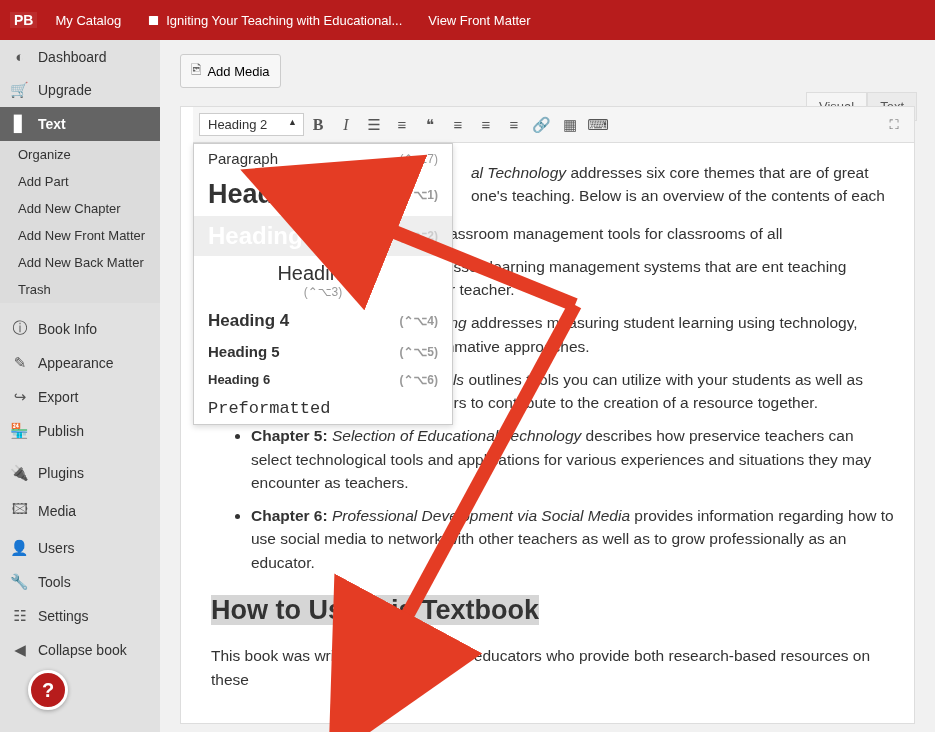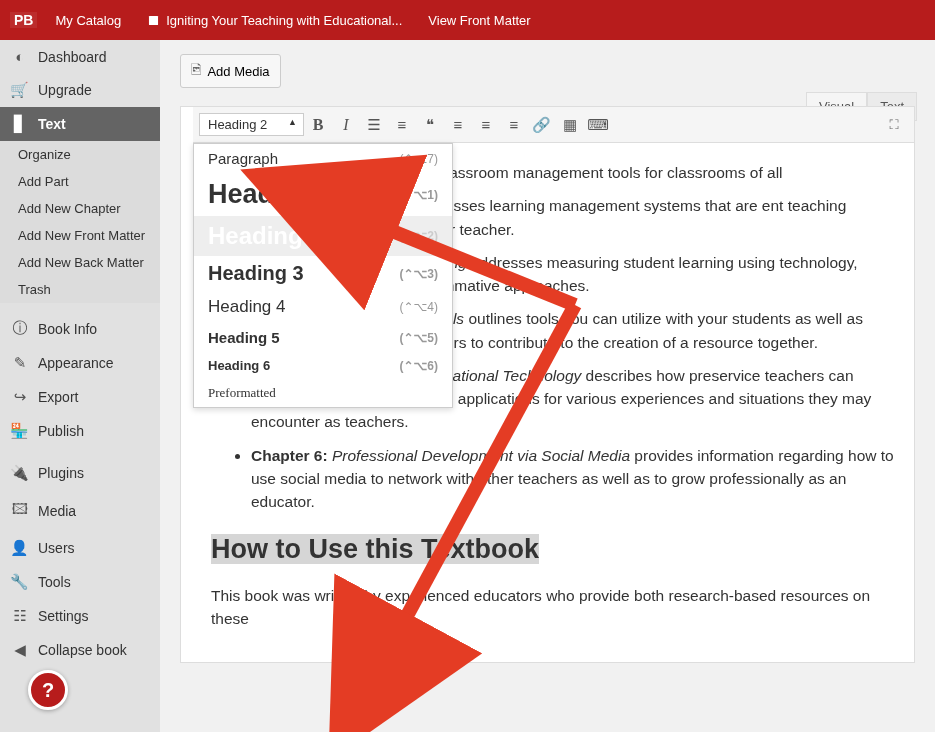--- a/index.html
+++ b/index.html
@@ -37,25 +37,25 @@
 .tbtn.italic-i { font-style: italic; font-family: Georgia, serif; font-size: 16px; }
 .fullscreen-btn { position: absolute; right: 6px; width: 28px; height: 28px; display: flex; align-items: center; justify-content: center; color: #666; cursor: pointer; }
 
 .dropdown { position: absolute; top: 36px; left: 12px; width: 260px; background: #fff; border: 1px solid #ccc; box-shadow: 0 2px 6px rgba(0,0,0,0.15); z-index: 100; }
 .dropdown .ditem { padding: 6px 14px; display: flex; justify-content: space-between; align-items: center; cursor: pointer; }
 .dropdown .ditem .sc { color: #999; font-size: 12px; }
 .dropdown .ditem.p { font-size: 15px; }
 .dropdown .ditem.h1 { font-size: 27px; font-weight: 700; }
 .dropdown .ditem.h2 { font-size: 24px; font-weight: 700; background: #eee; color: #fff; }
 .dropdown .ditem.h2 .sc { color: #ccc; }
-.dropdown .ditem.h3 { font-size: 20px; font-weight: 700; }
-.dropdown .ditem.h4 { font-size: 17px; font-weight: 400; }
+.dropdown .ditem.h3 { font-size: 20px; font-weight: 400; flex-direction: column; }
+.dropdown .ditem.h4 { font-size: 17px; font-weight: 700; }
 .dropdown .ditem.h5 { font-size: 15px; font-weight: 700; }
 .dropdown .ditem.h6 { font-size: 13px; font-weight: 700; }
-.dropdown .ditem.pre { font-family: Liberation Serif, serif; font-size: 13px; }
+.dropdown .ditem.pre { font-family: Liberation Mono, monospace; font-size: 17px; }
 
 .body-text { padding: 18px 18px; font-size: 15.5px; line-height: 1.5; color: #333; }
 .body-text p { margin-bottom: 14px; }
 .body-text ul { margin: 0 0 16px 40px; }
 .body-text li { margin-bottom: 10px; }
 .body-text b { font-weight: 700; }
 .body-text i { font-style: italic; }
 .body-text h2.sel { display: inline; font-size: 27px; font-weight: 700; background: #d6d6d6; }
 
 .help-fab { position: absolute; left: 28px; bottom: 22px; width: 40px; height: 40px; border-radius: 50%; background: #b71c1c; color: #fff; font-size: 20px; font-weight: 700; display: flex; align-items: center; justify-content: center; border: 3px solid #fff; box-shadow: 0 1px 4px rgba(0,0,0,0.3); cursor: pointer; }
@@ -198,20 +198,21 @@
         <div class="ditem h6">
             <span>Heading 6</span>
             <span class="sc">(⌃⌥6)</span>
           </div>
         <div class="ditem pre">
             <span>Preformatted</span>
           </div>
       </div>
 
       <div class="body-text">
+        <p style="padding-left:260px"><i>al Technology</i><span> addresses six core themes that are of great one's teaching. Below is an overview of the contents of each</span></p>
         <ul>
           <li><b>Chapter 1:</b><i>ement</i><span> explores classroom management tools for classrooms of all</span></li>
           <li><b>Chapter 2:</b><i>ent Systems</i><span> discusses learning management systems that are ent teaching experience and as a first-year teacher.</span></li>
           <li><b>Chapter 3:</b><i> Assessing Learning</i><span> addresses measuring student learning using technology, using both formative and summative approaches.</span></li>
           <li><b>Chapter 4:</b><i> Collaboration Tools</i><span> outlines tools you can utilize with your students as well as your colleagues and professors to contribute to the creation of a resource together.</span></li>
           <li><b>Chapter 5:</b><i> Selection of Educational Technology</i><span> describes how preservice teachers can select technological tools and applications for various experiences and situations they may encounter as teachers.</span></li>
           <li><b>Chapter 6:</b><i> Professional Development via Social Media</i><span> provides information regarding how to use social media to network with other teachers as well as to grow professionally as an educator.</span></li>
         </ul>
         <p></p><h2 class="sel">How to Use this Textbook</h2><p></p>
         <p>This book was written by experienced educators who provide both research-based resources on these</p>

